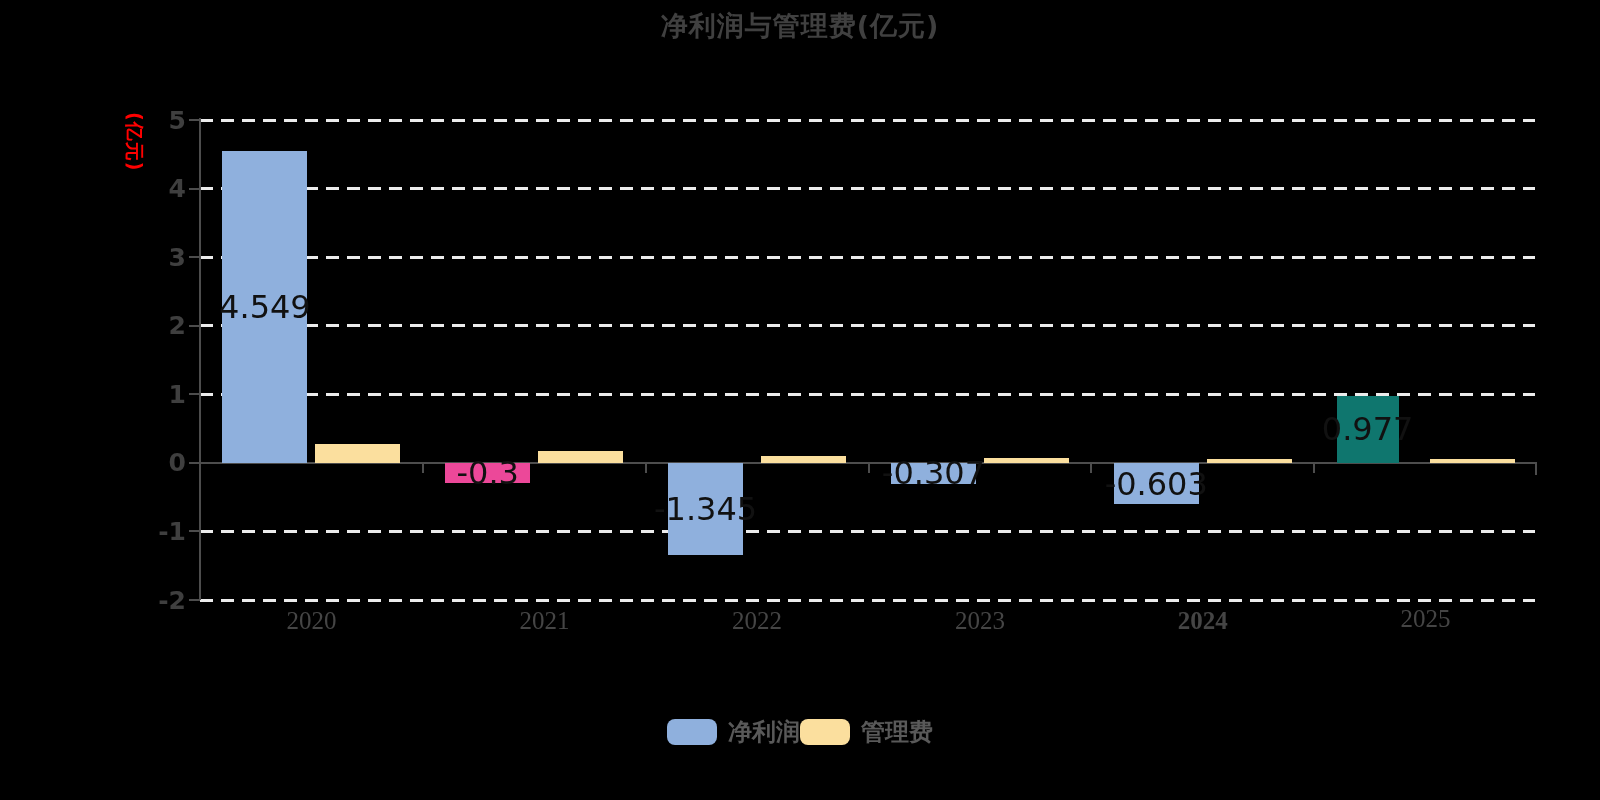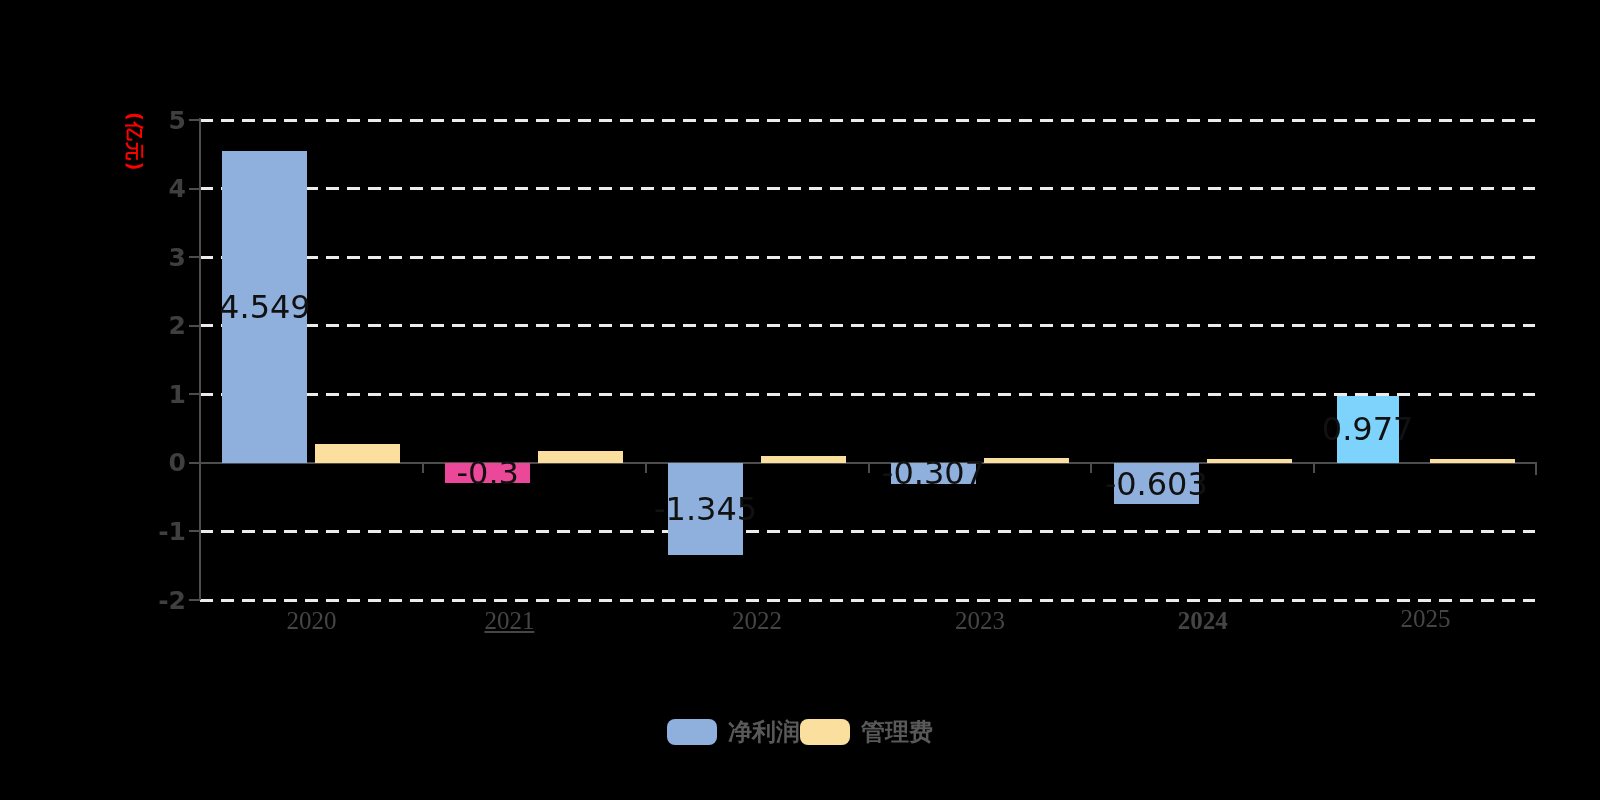--- a/index.html
+++ b/index.html
@@ -24,20 +24,21 @@
   .legend-item{display:flex;align-items:center;gap:11px;cursor:pointer;}
   .legend-swatch{width:50px;height:26px;border-radius:8px;}
   .legend-label{color:#595959;font-size:24px;font-weight:bold;}
   #source-note{position:absolute;left:0;top:768px;width:1600px;text-align:center;
                color:#b8860b;font-size:19px;font-weight:bold;letter-spacing:1px;}
 </style>
 </head>
 <body>
 
 <div id="stage">
+  <div id="chart-title" style="color: rgb(64, 64, 64);">净利润与管理费(亿元)</div>
   <div id="y-unit-label" style="color: rgb(255, 0, 0);">(亿元)</div>
 
   <div id="plot">
       <div class="gridline" style="left: 200px; top: 118.5px; width: 1335px;"></div>
       <div class="tick" style="left: 189px; top: 119px; width: 11px; height: 2px;"></div>
       <div class="y-tick-label" style="left: 126px; top: 107.5px;">5</div>
       <div class="gridline" style="left: 200px; top: 187.071px; width: 1335px;"></div>
       <div class="tick" style="left: 189px; top: 187.571px; width: 11px; height: 2px;"></div>
       <div class="y-tick-label" style="left: 126px; top: 176.071px;">4</div>
       <div class="gridline" style="left: 200px; top: 255.643px; width: 1335px;"></div>
@@ -63,42 +64,42 @@
       <div class="tick" style="left: 644.667px; top: 462.857px; width: 2px; height: 10px;"></div>
       <div class="tick" style="left: 867.5px; top: 462.857px; width: 2px; height: 10px;"></div>
       <div class="tick" style="left: 1090.33px; top: 462.857px; width: 2px; height: 10px;"></div>
       <div class="tick" style="left: 1313.17px; top: 462.857px; width: 2px; height: 10px;"></div>
       <div class="tick" style="left: 1535px; top: 462.857px; width: 2px; height: 12px;"></div>
       <div class="x-tick-label" style="left: 200px; top: 608px; width: 222.833px;">2020</div>
       <div class="bar" style="left: 222.417px; top: 150.926px; width: 85px; height: 311.931px; background: rgb(143, 176, 221);">
         <span class="bar-label">4.549</span>
       </div>
       <div class="bar" style="left: 315.417px; top: 444.343px; width: 85px; height: 18.5143px; background: rgb(251, 223, 158);"></div>
-      <div class="x-tick-label" style="left: 398px; top: 608px; width: 222.833px; text-decoration: underline;">2021</div>
+      <div class="x-tick-label" style="left: 433px; top: 608px; width: 222.833px;">2021</div>
       <div class="bar" style="left: 445.25px; top: 462.857px; width: 85px; height: 20.5714px; background: #ec4899;">
         <span class="bar-label">-0.3</span>
       </div>
       <div class="bar" style="left: 538.25px; top: 451.2px; width: 85px; height: 11.6571px; background: rgb(251, 223, 158);"></div>
       <div class="x-tick-label" style="left: 645.667px; top: 608px; width: 222.833px;">2022</div>
       <div class="bar" style="left: 668.083px; top: 462.857px; width: 75px; height: 92.2286px; background: rgb(143, 176, 221);">
         <span class="bar-label">-1.345</span>
       </div>
       <div class="bar" style="left: 761.083px; top: 456px; width: 85px; height: 6.85714px; background: rgb(251, 223, 158);"></div>
       <div class="x-tick-label" style="left: 868.5px; top: 608px; width: 222.833px;">2023</div>
       <div class="bar" style="left: 890.917px; top: 462.857px; width: 85px; height: 21.0514px; background: rgb(143, 176, 221);">
         <span class="bar-label">-0.307</span>
       </div>
       <div class="bar" style="left: 983.917px; top: 458.057px; width: 85px; height: 4.8px; background: rgb(251, 223, 158);"></div>
       <div class="x-tick-label" style="left: 1091.33px; top: 608px; width: 222.833px; font-weight: bold;">2024</div>
       <div class="bar" style="left: 1113.75px; top: 462.857px; width: 85px; height: 41.3486px; background: rgb(143, 176, 221);">
         <span class="bar-label">-0.603</span>
       </div>
       <div class="bar" style="left: 1206.75px; top: 459.429px; width: 85px; height: 3.42857px; background: rgb(251, 223, 158);"></div>
       <div class="x-tick-label" style="left: 1314.17px; top: 589px; width: 222.833px; margin-top: 17px;">2025</div>
-      <div class="bar" style="left: 1336.58px; top: 395.863px; width: 62px; height: 66.9943px; background: #7dd3fc;">
+      <div class="bar" style="left: 1336.58px; top: 395.863px; width: 62px; height: 66.9943px; background: #0f766e;">
         <span class="bar-label">0.977</span>
       </div>
       <div class="bar" style="left: 1429.58px; top: 458.743px; width: 85px; height: 4.11429px; background: rgb(251, 223, 158);"></div>
     </div>
 
   <div id="legend">
     <div class="legend-item">
       <span class="legend-swatch" id="sw0" style="background: rgb(143, 176, 221);"></span>
       <span class="legend-label">净利润</span>
     </div>

